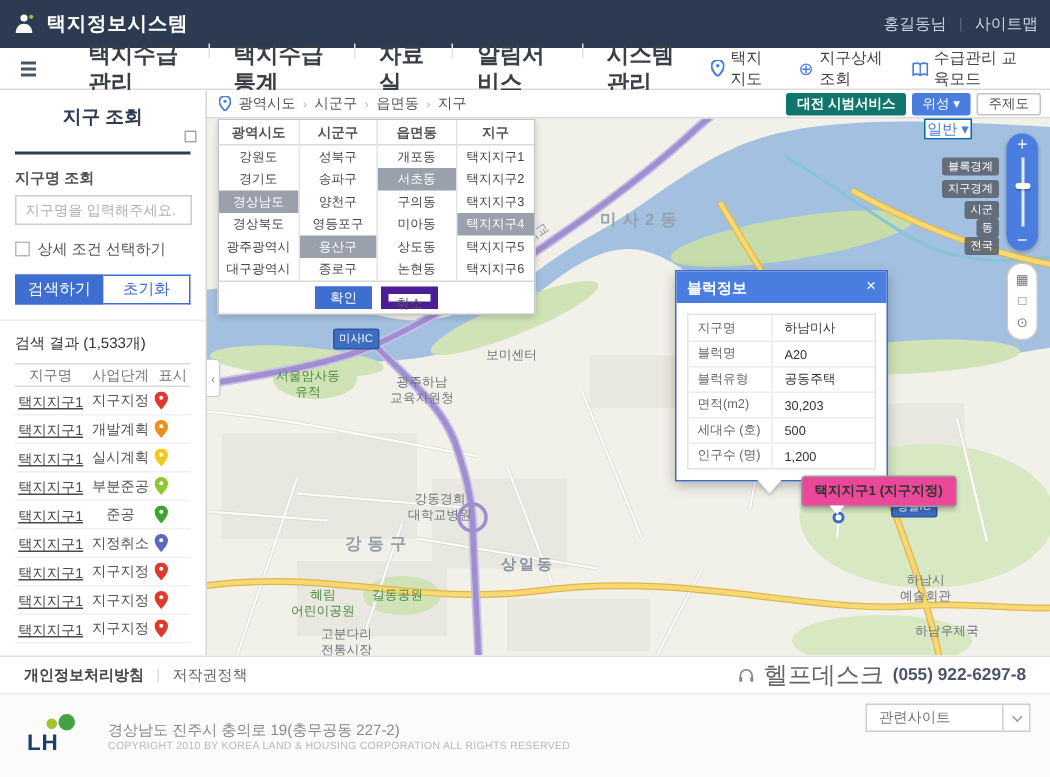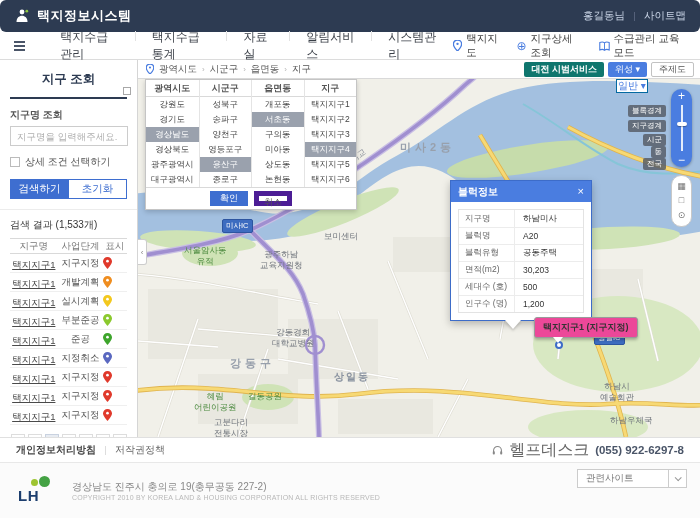--- a/index.html
+++ b/index.html
@@ -1,44 +1,44 @@
 <!DOCTYPE html>
 <html><head>
 <meta charset="utf-8">
 <style>
   * { margin:0; padding:0; box-sizing:border-box; }
   html,body { width:700px; height:518px; }
   body { font-family:"Liberation Sans","DejaVu Sans",sans-serif; background:#fff; position:relative; overflow:hidden; }
 
   
-  #header { position:absolute; left:0; top:0; width:700px; height:32px; background:#2d3b52; display:flex; align-items:center; justify-content:space-between; padding:0 14px;border-radius:6px; }
+  #header { position:absolute; left:0; top:0; width:700px; height:32px; background:#2d3b52; display:flex; align-items:center; justify-content:space-between; padding:0 8px; }
   .logo-wrap { display:flex; align-items:center; gap:7px; }
   .logo-ico { width:16px; height:16px; }
   .logo-text { color:#fff; font-size:13px; font-weight:bold; letter-spacing:.5px; }
   .header-right { display:flex; align-items:center; gap:9px; }
   .header-link { color:#c9d4e6; font-size:10.5px; cursor:pointer; }
   .hdr-div { width:1px; height:9px; background:#55617a; }
 
   
   #nav { position:absolute; left:0; top:32px; width:700px; height:28px; background:#fff; border-bottom:1px solid #dcdcdc; display:flex; align-items:center; justify-content:space-between; padding:0 14px; }
   .nav-left { display:flex; align-items:center; gap:0; }
   .hamb { width:14px; margin-right:18px; cursor:pointer; }
   .hamb i { display:block; height:2px; background:#4a5568; margin:2px 0; }
-  .nav-item { font-size:12px; font-weight:normal; color:#3a3f47; padding:0 17px; cursor:pointer; position:relative; }
+  .nav-item { font-size:15px; font-weight:bold; color:#3a3f47; padding:0 17px; cursor:pointer; position:relative; }
   .nav-item + .nav-item::before { content:""; position:absolute; left:0; top:2px; width:1px; height:10px; background:#e2e2e2; }
   .nav-right { display:flex; align-items:center; gap:16px; }
   .qlink { display:flex; align-items:center; gap:4px; font-size:10.5px; color:#444; cursor:pointer; }
   .qico { color:#4a7de0; font-size:12px; line-height:1; display:inline-flex; }
 
   
   #content { position:absolute; left:0; top:60px; width:700px; height:377px; display:flex; }
 
   
   #sidebar { width:138px; height:100%; background:#fff; border-right:1px solid #d5d5d5; position:relative; flex:none; }
-  .sb-title-wrap { margin:9px 10px 0; border-bottom:2px solid #2d3b52; padding-bottom:9px; text-align:center; position:relative; }
+  .sb-title-wrap { margin:9px 10px 0; border-bottom:2px solid #2d3b52; padding-bottom:14px; text-align:center; position:relative; }
   .sb-title { font-size:12.5px; font-weight:bold; color:#2d3b52; }
   .sb-collapse { position:absolute; right:-4px; top:18px; width:8px; height:8px; border:1px solid #a8a8a8; background:#fff; cursor:pointer; }
   .sb-label { font-size:10px; color:#555; font-weight:bold; margin:9px 10px 4px; }
   .sb-input { display:block; width:118px; margin:0 10px; height:20px; border:1px solid #ccc; font-size:9.5px; padding:0 6px; color:#333; }
   .sb-input::placeholder { color:#b0b0b0; }
   .sb-check { display:flex; align-items:center; gap:5px; margin:9px 10px 0; font-size:10px; color:#555; cursor:pointer; }
   .cbox { width:10px; height:10px; border:1px solid #bbb; background:#fff; flex:none; }
   .sb-btns { display:flex; margin:10px 10px 0; height:20px; }
   .btn-search { flex:1; background:#3e6ed0; color:#fff; font-size:10.5px; border:1px solid #3e6ed0; cursor:pointer; }
   .btn-reset { flex:1; background:#fff; color:#3e6ed0; font-size:10.5px; border:1px solid #3e6ed0; border-left:none; cursor:pointer; }

